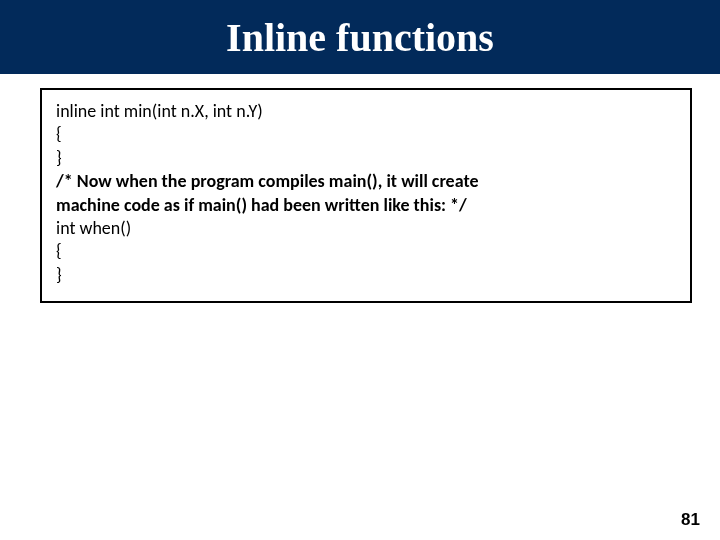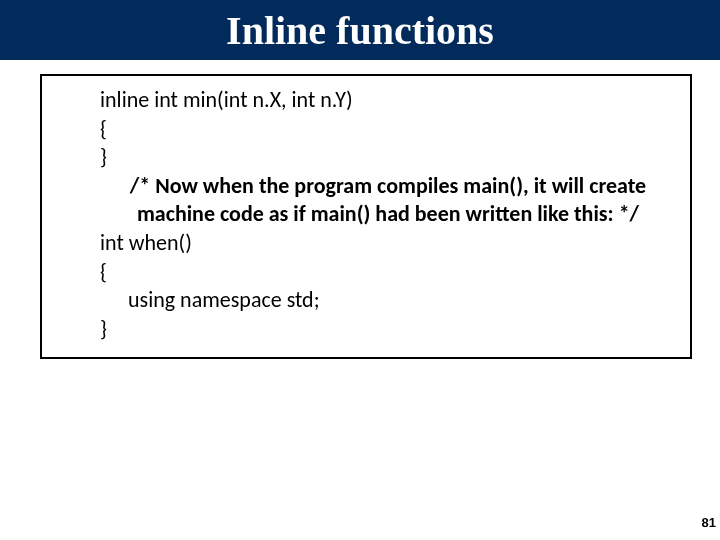--- a/index.html
+++ b/index.html
@@ -6,70 +6,68 @@
   body {
     width: 720px;
     height: 540px;
     background: #ffffff;
     font-family: Arial, Helvetica, sans-serif;
     position: relative;
     overflow: hidden;
   }
   .title-bar {
     width: 100%;
-    height: 60px;
+    height: 74px;
     background: #022a5a;
     display: flex;
     align-items: center;
     justify-content: center;
   }
   .title-text {
     font-family: "Comic Sans MS", "Comic Sans", cursive;
     font-size: 40px;
     font-weight: bold;
     color: #ffffff;
   }
   .code-box {
     margin: 14px 28px 0 40px;
     border: 2px solid #000000;
     padding: 10px 14px 14px 14px;
     background: #ffffff;
   }
   .code-line {
     font-family: Calibri, Arial, sans-serif;
-    font-size: 22px;
+    font-size: 18px;
     line-height: 1.3;
     color: #000000;
-    margin-left: 44px;
   }
   .indent { padding-left: 28px; }
-  .bold { font-weight: bold; text-align: center; }
+  .bold { font-weight: bold; }
   .page-num {
     position: absolute;
     bottom: 10px;
-    right: 4px;
+    right: 20px;
     font-family: Arial, sans-serif;
-    font-size: 13px;
+    font-size: 17px;
     font-weight: bold;
     color: #000000;
     margin-left: 21px;
   }
 </style>
 </head>
 <body>
 
 <div class="title-bar">
   <div class="title-text">Inline functions</div>
 </div>
 
 <div class="code-box">
   <div class="code-line">inline int min(int n.X, int n.Y)</div>
   <div class="code-line">{</div>
   <div class="code-line">}</div>
   <div class="code-line bold">/* Now when the program compiles main(), it will create</div>
   <div class="code-line bold">machine code as if main() had been written like this: */</div>
   <div class="code-line">int when()</div>
   <div class="code-line">{</div>
-  <div class="code-line indent">using namespace std;</div>
   <div class="code-line">}</div>
 </div>
 
 <div class="page-num">81</div>
 
 </body></html>

